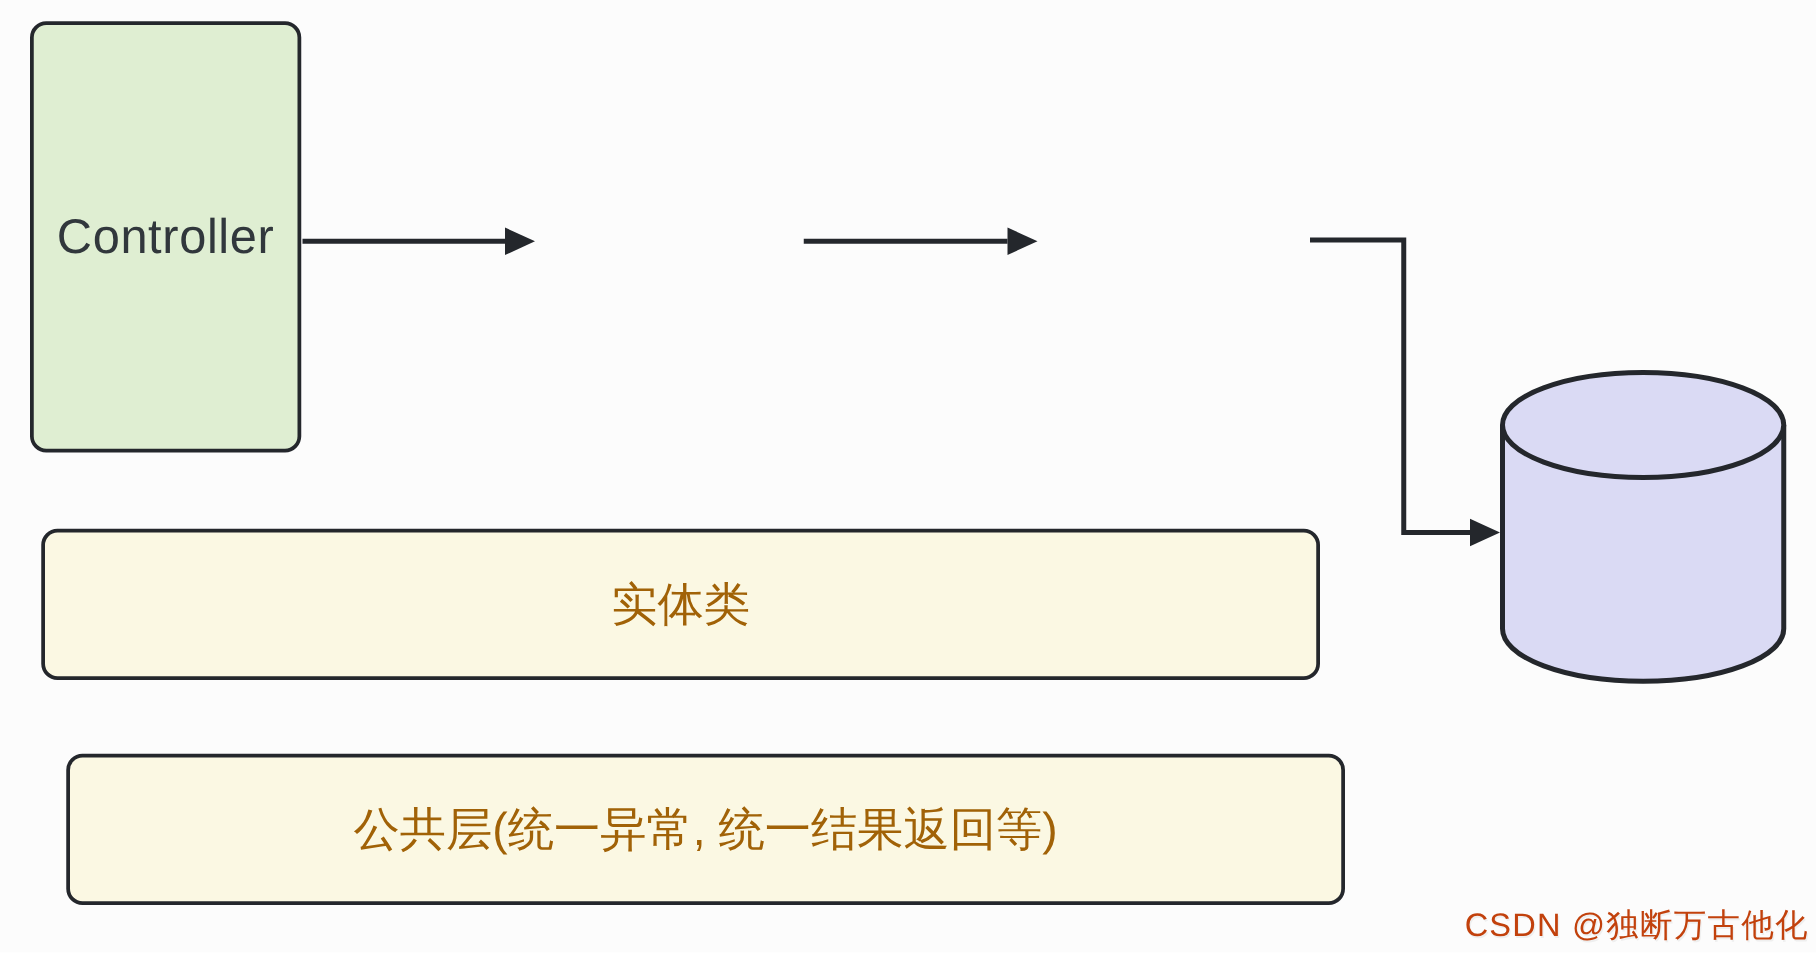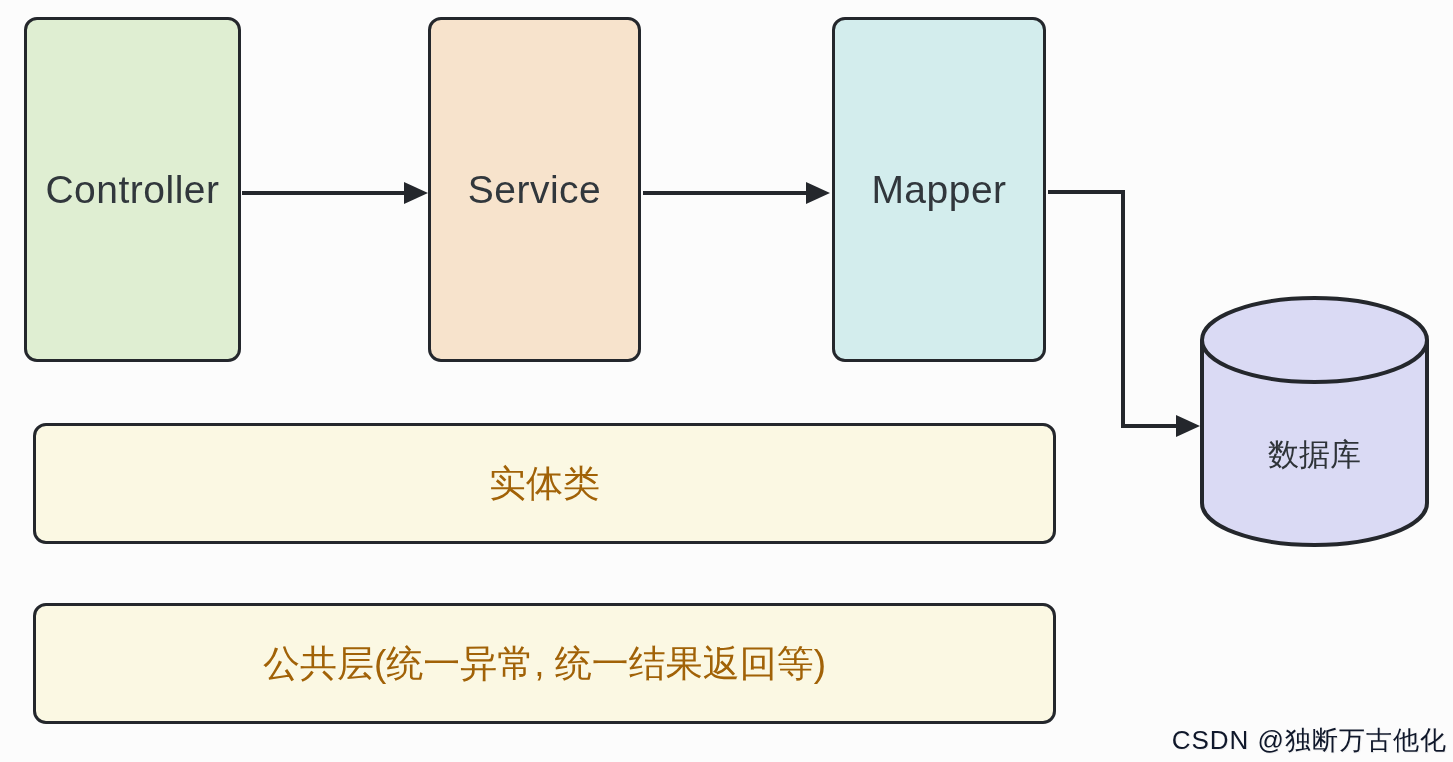--- a/index.html
+++ b/index.html
@@ -51,37 +51,37 @@
     left: 832px; top: 17px; width: 214px; height: 345px;
     background: #d3eded;
   }
   .node-bar {
     left: 33px; width: 1023px; height: 121px;
     background: #fbf8e3;
     font-size: 37px;
     color: #a16207;
   }
   .node-entity { top: 423px; }
-  .node-common { top: 603px; }
+  .node-common { top: 603px; margin-left: 20px; }
   .db-label {
     position: absolute;
     left: 1202px; top: 430px; width: 225px; height: 50px;
     display: flex;
     align-items: center;
     justify-content: center;
     font-size: 31px;
     color: #2e3338;
   }
   .watermark {
     position: absolute;
     right: 6px;
     bottom: 4px;
     font-size: 26px;
     letter-spacing: 1px;
-    color: #0f172a;
+    color: #c2410c;
     text-shadow: 1px 1px 0 #efefef;
     white-space: nowrap;
   }
 </style>
 </head>
 <body>
 
 <div class="canvas">
 
   <svg class="edges-layer" viewBox="0 0 1453 762">
@@ -104,33 +104,26 @@
     <g>
       <path d="M1202 340 L1202 503 A112.5 42 0 0 0 1427 503 L1427 340" fill="#dadaf4" stroke="#24272c" stroke-width="4" stroke-linejoin="round"></path>
       <ellipse cx="1314.5" cy="340" rx="112.5" ry="42" fill="#dadaf4" stroke="#24272c" stroke-width="4"></ellipse>
     </g>
   </svg>
 
   <div class="node node-box node-controller">
     <span>Controller</span>
   </div>
 
-  <div class="node node-box node-service">
-    <span>Service</span>
-  </div>
 
-  <div class="node node-box node-mapper">
-    <span>Mapper</span>
-  </div>
 
   <div class="node node-bar node-entity">
     <span>实体类</span>
   </div>
 
   <div class="node node-bar node-common">
     <span>公共层(统一异常, 统一结果返回等)</span>
   </div>
 
-  <div class="db-label">数据库</div>
 
   <div class="watermark">CSDN @独断万古他化</div>
 
 </div>
 
 </body></html>

